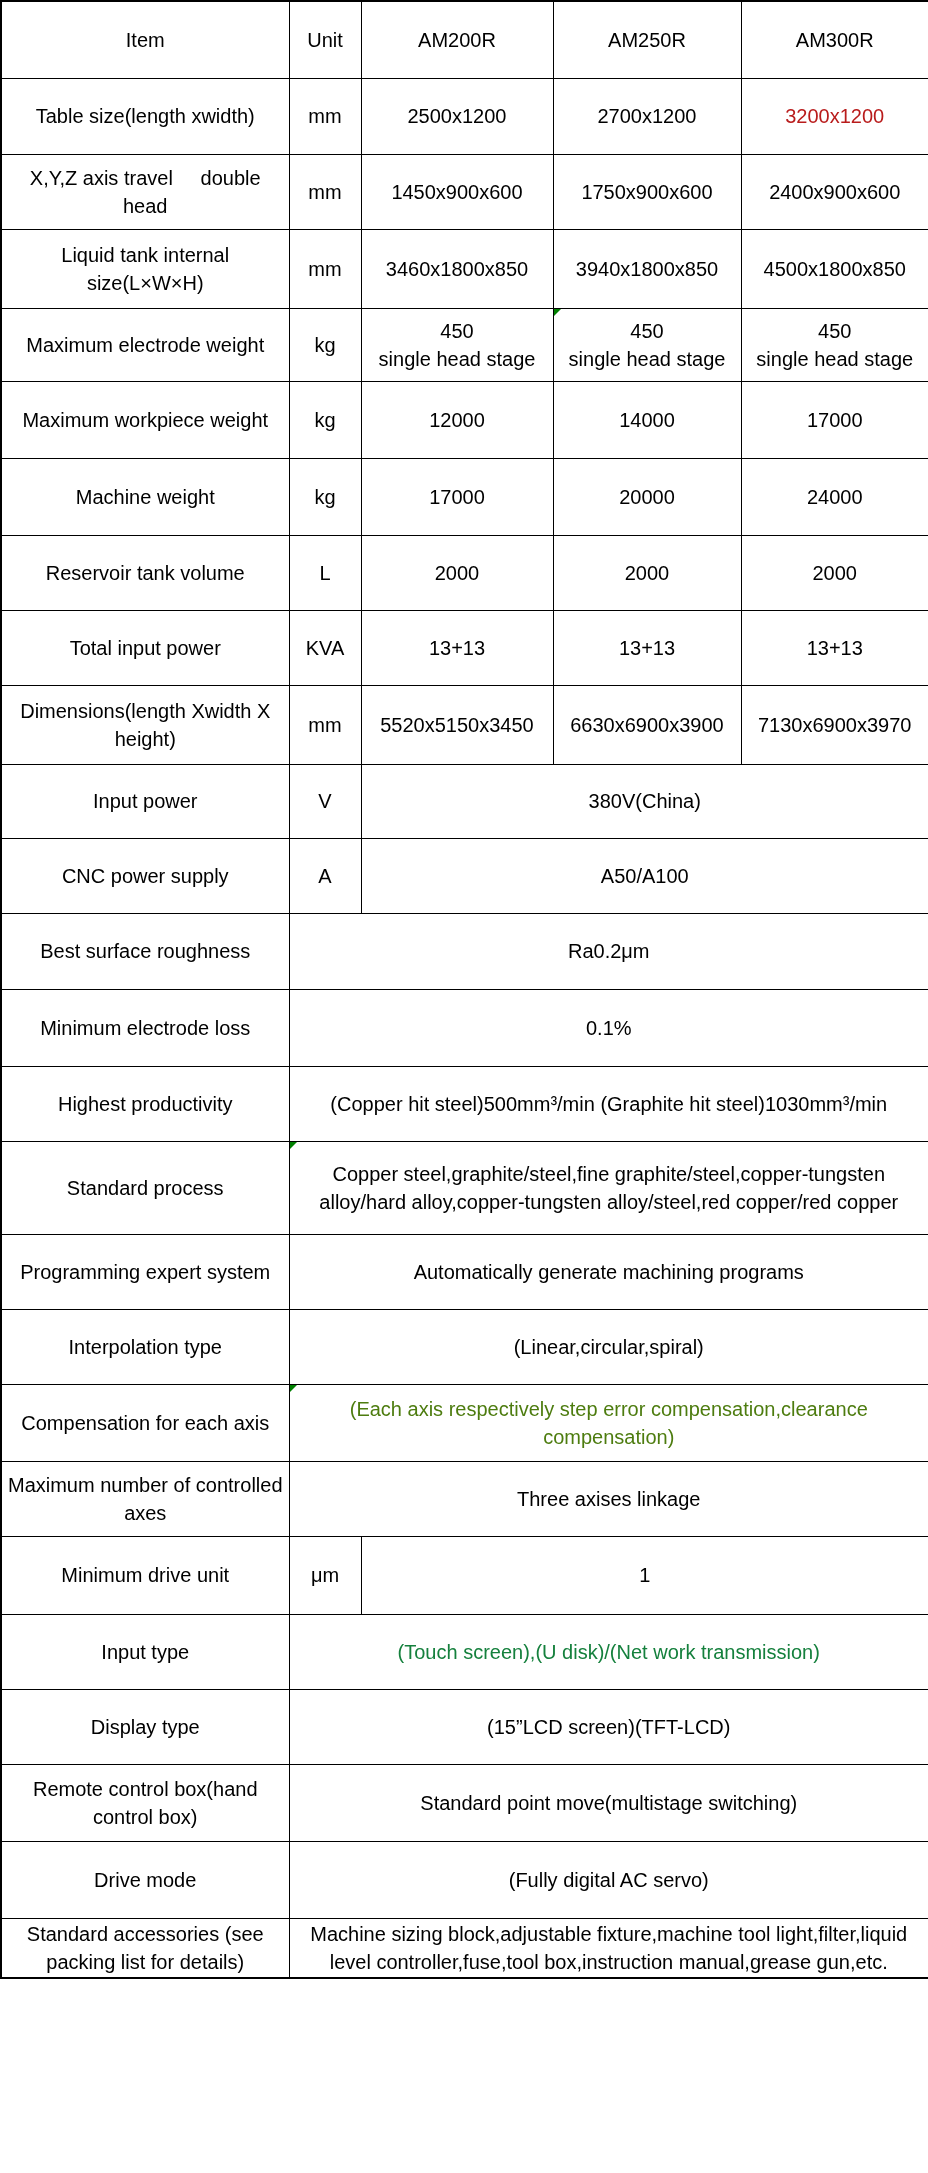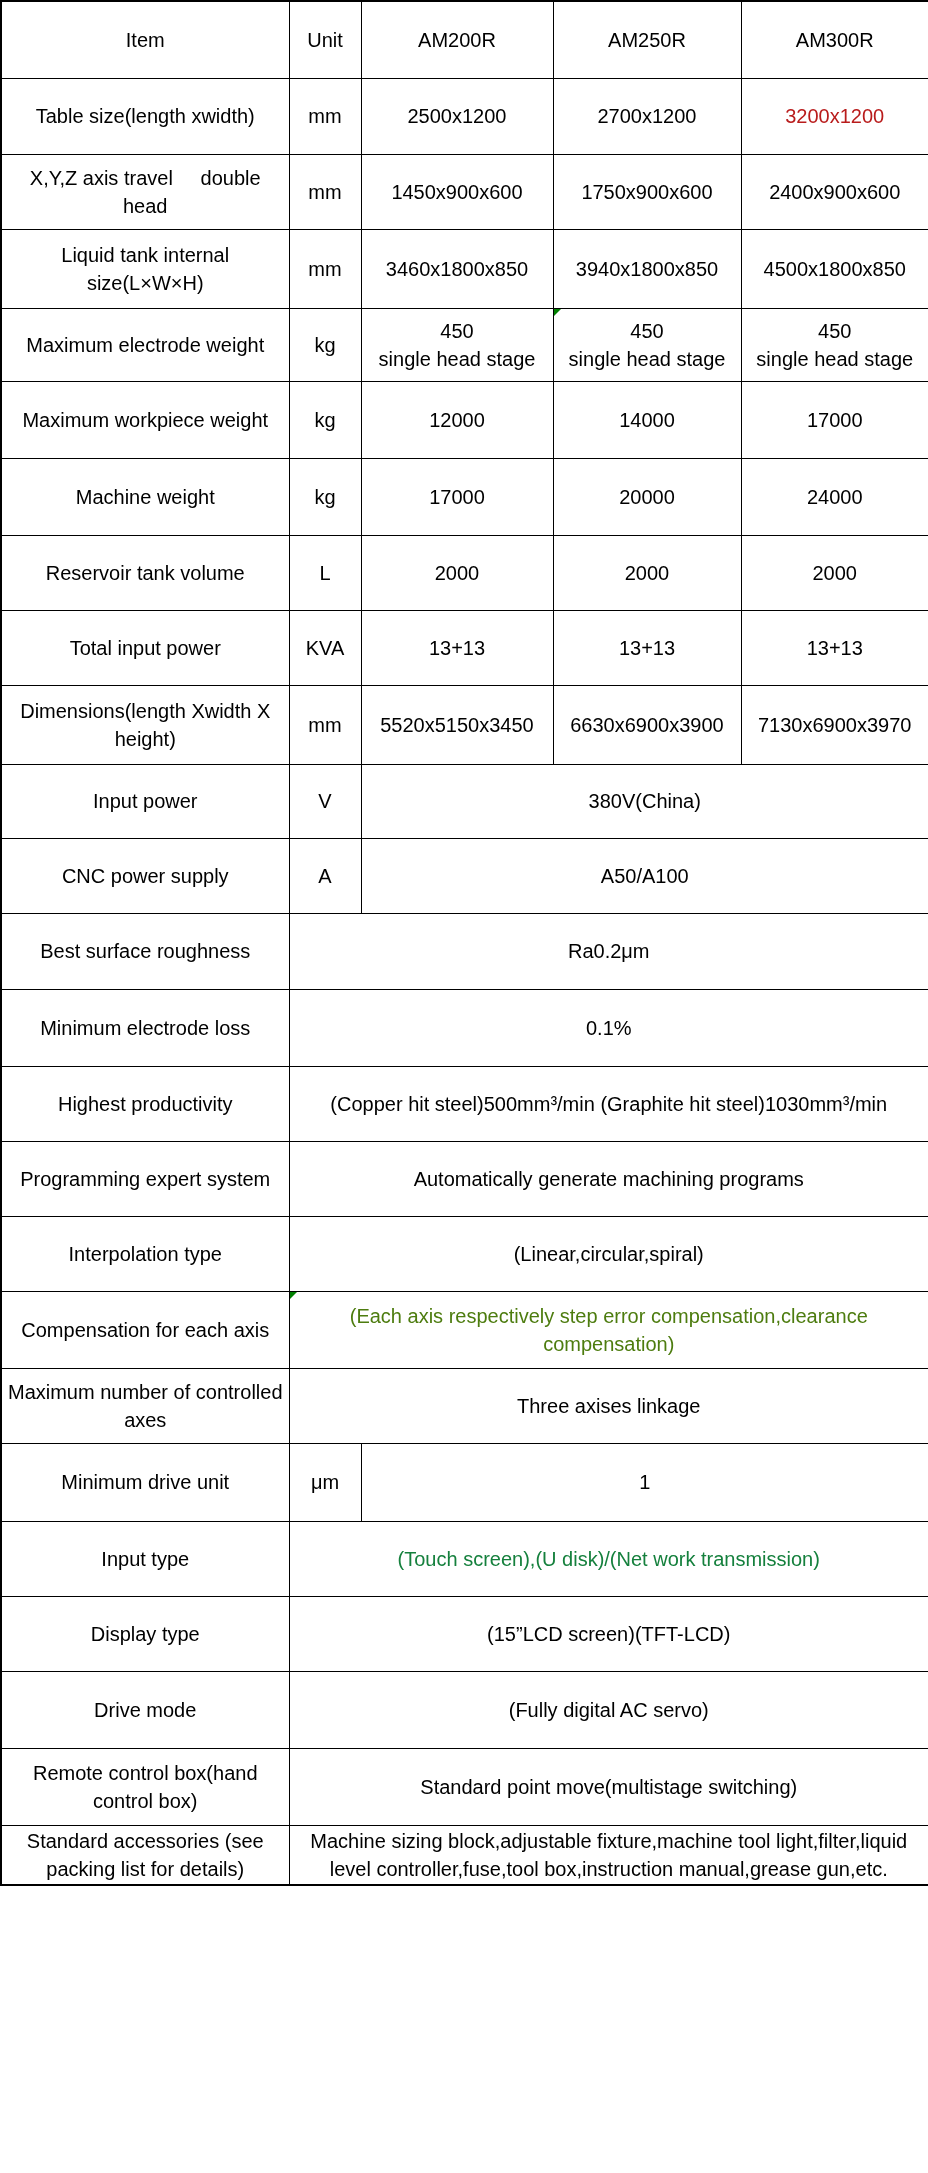--- a/index.html
+++ b/index.html
@@ -144,20 +144,25 @@
         <td colspan="4" style="color: rgb(0, 0, 0);">Ra0.2μm</td>
       </tr>
       <tr style="height: 77px;">
         <td style="color: rgb(0, 0, 0);">Minimum electrode loss</td>
         <td colspan="4" style="color: rgb(0, 0, 0);">0.1%</td>
       </tr>
       <tr style="height: 75px;">
         <td style="color: rgb(0, 0, 0); text-align: center;">Highest productivity</td>
         <td colspan="4" style="color: rgb(0, 0, 0);">(Copper hit steel)500mm³/min (Graphite hit steel)1030mm³/min</td>
       </tr>
+      <tr style="height: 93px;">
+        <td style="color: rgb(0, 0, 0);">Standard process</td>
+        <td colspan="4" style="color: rgb(0, 0, 0);">Copper steel,graphite/steel,fine graphite/steel,copper-tungsten
+alloy/hard alloy,copper-tungsten alloy/steel,red copper/red copper<span class="green-tri" style="border-top-color: rgb(0, 128, 0);"></span></td>
+      </tr>
       <tr style="height: 75px;">
         <td style="color: rgb(0, 0, 0);">Programming expert system</td>
         <td colspan="4" style="color: rgb(0, 0, 0);">Automatically generate machining programs</td>
       </tr>
       <tr style="height: 75px;">
         <td style="color: rgb(0, 0, 0);">Interpolation type</td>
         <td colspan="4" style="color: rgb(0, 0, 0);">(Linear,circular,spiral)</td>
       </tr>
       <tr style="height: 77px;">
         <td style="color: rgb(0, 0, 0);">Compensation for each axis</td>
@@ -176,27 +181,27 @@
       </tr>
       <tr style="height: 75px;">
         <td style="color: rgb(0, 0, 0);">Input type</td>
         <td colspan="4" style="color: #15803d;">(Touch screen),(U disk)/(Net work transmission)</td>
       </tr>
       <tr style="height: 75px;">
         <td style="color: rgb(0, 0, 0);">Display type</td>
         <td colspan="4" style="color: rgb(0, 0, 0);">(15”LCD screen)(TFT-LCD)</td>
       </tr>
       <tr style="height: 77px;">
-        <td style="color: rgb(0, 0, 0);">Drive mode</td>
-        <td colspan="4" style="color: rgb(0, 0, 0);">(Fully digital AC servo)</td>
-      </tr>
-      <tr style="height: 77px;">
         <td style="color: rgb(0, 0, 0);">Remote control box(hand
 control box)</td>
         <td colspan="4" style="color: rgb(0, 0, 0);">Standard point move(multistage switching)</td>
+      </tr>
+      <tr style="height: 77px;">
+        <td style="color: rgb(0, 0, 0);">Drive mode</td>
+        <td colspan="4" style="color: rgb(0, 0, 0);">(Fully digital AC servo)</td>
       </tr>
       <tr style="height: 56px;">
         <td style="color: rgb(0, 0, 0);">Standard accessories (see
 packing list for details)</td>
         <td colspan="4" style="color: rgb(0, 0, 0);">Machine sizing block,adjustable fixture,machine tool light,filter,liquid
 level controller,fuse,tool box,instruction manual,grease gun,etc.</td>
       </tr>
     </tbody>
 </table>
 

